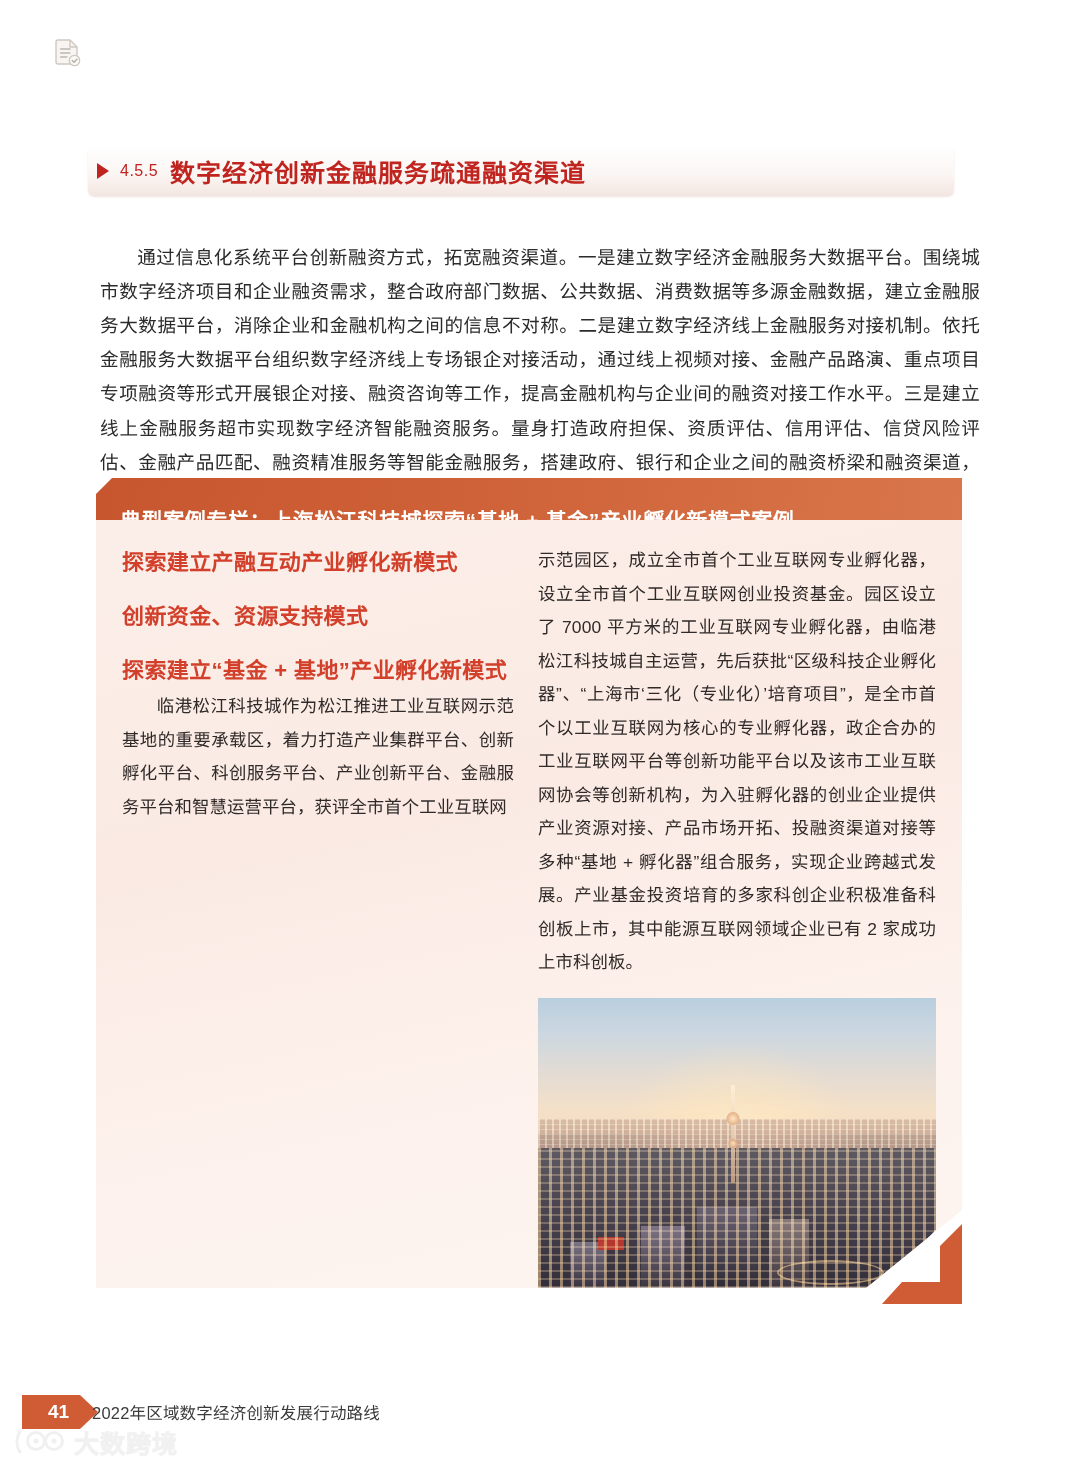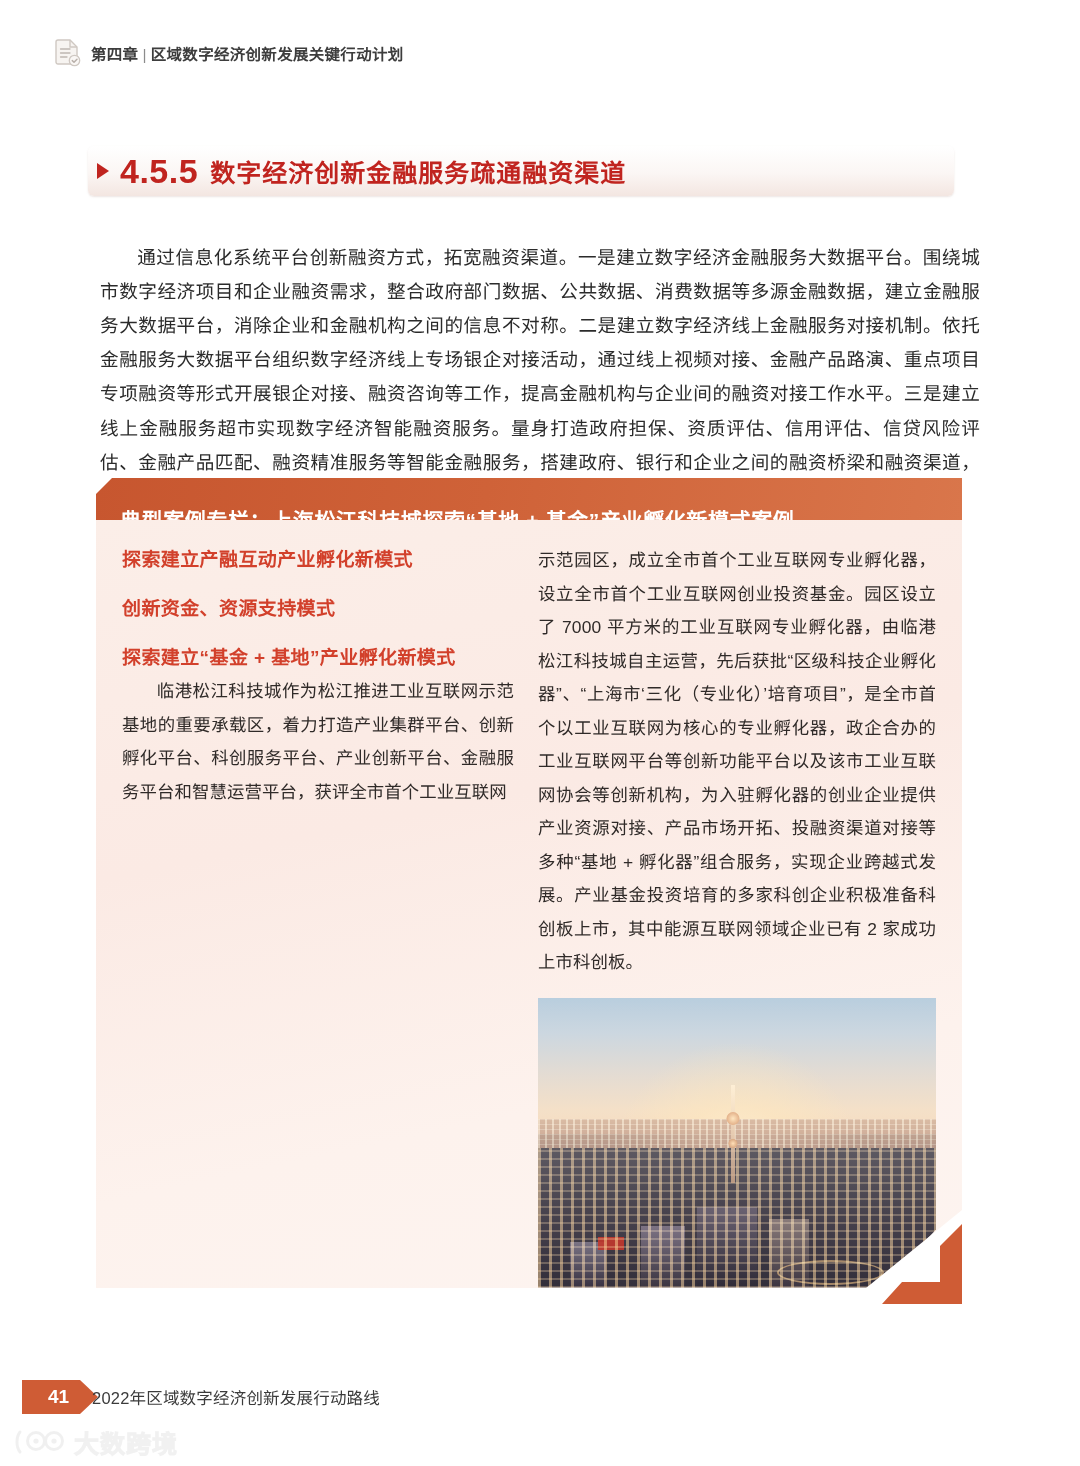--- a/index.html
+++ b/index.html
@@ -32,21 +32,21 @@
     box-shadow:0 1px 2px rgba(150,110,100,.18);
     display:flex;align-items:center;
   }
   .sec-head .tri{
     width:0;height:0;flex:none;margin-left:9px;margin-right:11px;
     border-left:12px solid #c0241f;
     border-top:8px solid transparent;
     border-bottom:8px solid transparent;
   }
   .sec-head .num{
-    font-size:34px;font-weight:bold;color:#c0241f;letter-spacing:.5px;
+    font-size:16px;font-weight:normal;color:#c0241f;letter-spacing:.5px;
   }
   .sec-head .ttl{
     font-size:25px;font-weight:bold;color:#c0241f;letter-spacing:1px;
     margin-left:12px;
   }
 
   
   .body-para{
     position:absolute;left:100px;top:222px;width:880px;
     font-size:18.6px;line-height:34.2px;color:#2b2b2b;
@@ -73,21 +73,21 @@
     position:relative;width:100%;height:768px;
     background:linear-gradient(168deg,#fbeee8 0%,#fbeae4 38%,#fdf2ed 72%,#fdf4f0 100%);
     -webkit-clip-path:polygon(0 0,100% 0,100% 690px,770px 100%,0 100%);
     clip-path:polygon(0 0,100% 0,100% 690px,770px 100%,0 100%);
     box-sizing:border-box;padding:24px 26px 0 26px;
   }
   .cols{display:flex;gap:24px;}
   .col{width:400px;}
 
   .sub-head{
-    color:#d2402b;font-size:19px;font-weight:bold;letter-spacing:.4px;
+    color:#d2402b;font-size:22px;font-weight:bold;letter-spacing:.4px;
     margin:0 0 6px 0;
   }
   .sub-head.gap{margin-top:22px;}
   .case-para{
     font-size:17.4px;line-height:33.5px;color:#2f2a28;
     text-align:justify;text-justify:inter-ideograph;
     text-indent:2em;margin:0 0 4px 0;letter-spacing:.1px;
   }
   .case-para.cont{text-indent:0;}
 
@@ -163,21 +163,21 @@
     position:absolute;left:60%;bottom:2%;width:26%;height:15%;
     border:2px solid rgba(255,205,140,.55);border-radius:50%;
   }
 
   
   .corner-bracket{
     position:absolute;right:-2px;bottom:-18px;width:96px;height:88px;
   }
 
   
-  .footer{position:absolute;left:0;bottom:52px;width:100%;height:34px;margin-top:46px;}
+  .footer{position:absolute;left:0;bottom:37px;width:100%;height:34px;margin-top:46px;}
   .pg-tag{
     position:absolute;left:22px;top:0;height:34px;width:76px;
     background:#cf5c35;
     -webkit-clip-path:polygon(0 0,58px 0,100% 50%,58px 100%,0 100%);
     clip-path:polygon(0 0,58px 0,100% 50%,58px 100%,0 100%);
     display:flex;align-items:center;justify-content:flex-start;
   }
   .pg-num{color:#fff;font-size:19px;font-weight:bold;margin-left:26px;}
   .foot-text{
     position:absolute;left:92px;top:0;height:34px;display:flex;align-items:center;
@@ -200,23 +200,20 @@
 
 <div class="run-head">
   <span class="doc-icon">
     <svg width="26" height="30" viewBox="0 0 26 30" fill="none">
       <path d="M3 2 H15 L22 9 V24 A2 2 0 0 1 20 26 H3 A2 2 0 0 1 1 24 V4 A2 2 0 0 1 3 2 Z" fill="#f7f4f1" stroke="#cfc8c2" stroke-width="1.4"></path>
       <path d="M15 2 V9 H22" fill="none" stroke="#cfc8c2" stroke-width="1.4"></path>
       <path d="M5.5 11 H15 M5.5 15 H15 M5.5 19 H12" stroke="#bfb7b1" stroke-width="1.3" stroke-linecap="round"></path>
       <circle cx="19.5" cy="22.5" r="5.2" fill="#faf7f5" stroke="#cfc8c2" stroke-width="1.3"></circle>
       <path d="M17.3 22.6 L19 24.3 L22 21.2" stroke="#b9b1aa" stroke-width="1.5" fill="none" stroke-linecap="round" stroke-linejoin="round"></path>
     </svg>
-  </span>
-  <span class="run-head-text">
-    <span>第四章</span><span class="sep">|</span><span>区域数字经济创新发展关键行动计划</span>
   </span>
 </div>
 
 <div class="sec-head">
   <span class="tri"></span>
   <span class="num">4.5.5</span>
   <span class="ttl">数字经济创新金融服务疏通融资渠道</span>
 </div>
 
 <p class="body-para">通过信息化系统平台创新融资方式，拓宽融资渠道。一是建立数字经济金融服务大数据平台。围绕城市数字经济项目和企业融资需求，整合政府部门数据、公共数据、消费数据等多源金融数据，建立金融服务大数据平台，消除企业和金融机构之间的信息不对称。二是建立数字经济线上金融服务对接机制。依托金融服务大数据平台组织数字经济线上专场银企对接活动，通过线上视频对接、金融产品路演、重点项目专项融资等形式开展银企对接、融资咨询等工作，提高金融机构与企业间的融资对接工作水平。三是建立线上金融服务超市实现数字经济智能融资服务。量身打造政府担保、资质评估、信用评估、信贷风险评估、金融产品匹配、融资精准服务等智能金融服务，搭建政府、银行和企业之间的融资桥梁和融资渠道，实现智能融资服务，为中小企业提供便捷的融资渠道。</p>

